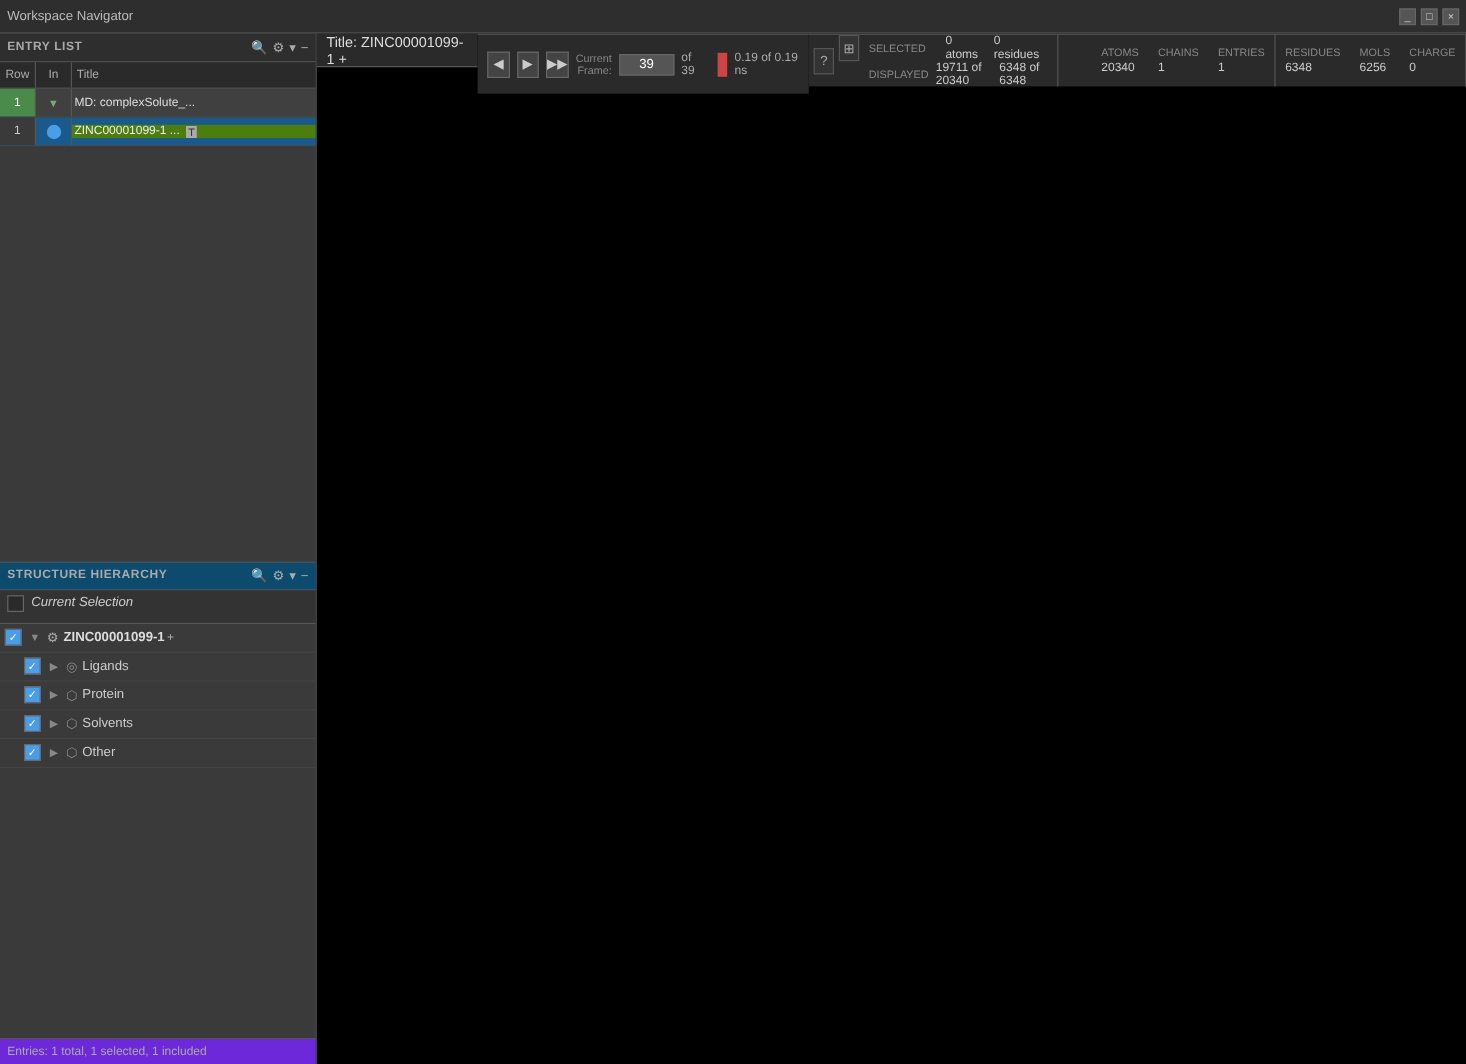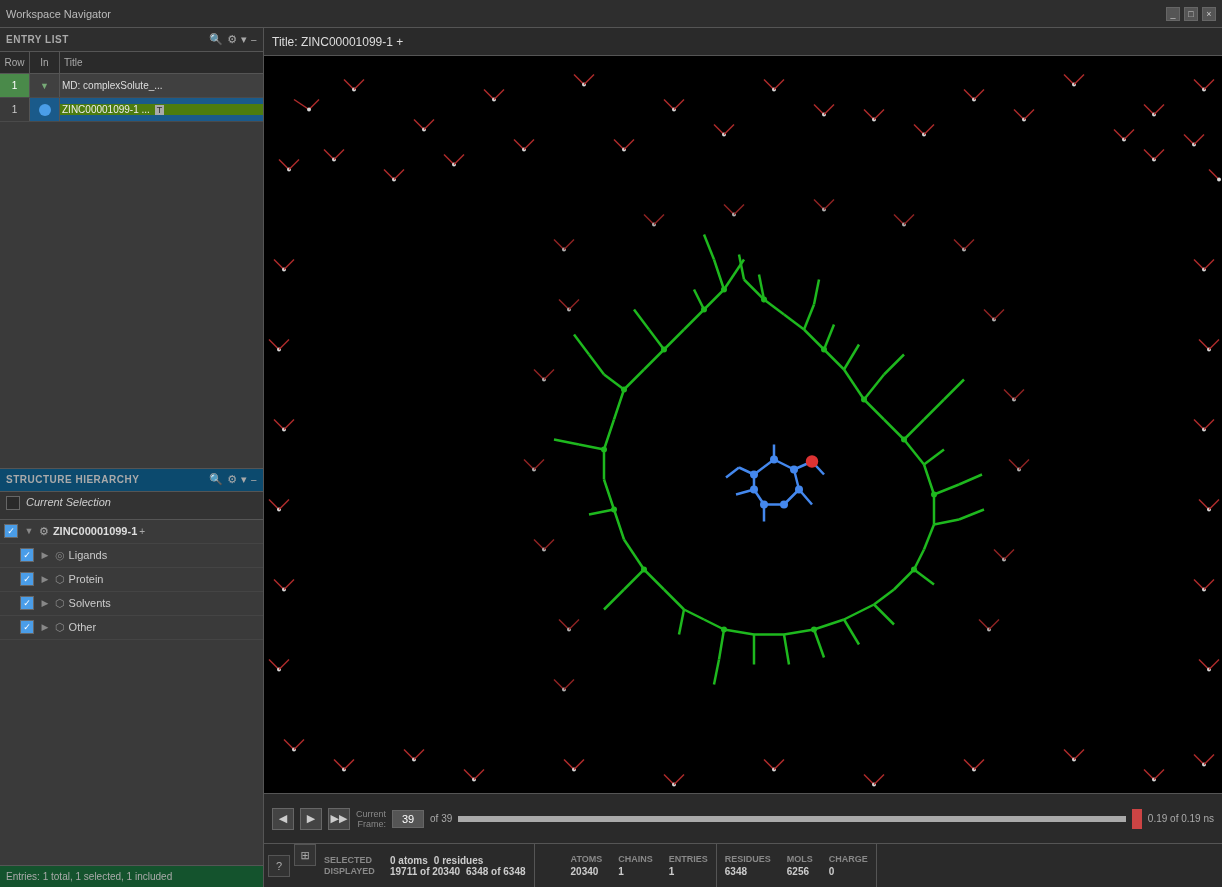--- a/index.html
+++ b/index.html
@@ -152,35 +152,35 @@
     .hier-label { font-size: 11px; color: #ccc; }
     .hier-label.bold { font-weight: bold; color: #ddd; }
     .plus-badge { font-size: 10px; color: #aaa; margin-left: 2px; }
 
     
     .indent-1 { padding-left: 4px; }
     .indent-2 { padding-left: 20px; }
 
     
     .panel-status {
-      background: #14532d;
+      background: #6d28d9;
       border-top: 1px solid #555;
       padding: 3px 6px;
       font-size: 10px;
       color: #aaa;
       height: 22px;
       display: flex;
       align-items: center;
     }
 
     
     .viewer-area {
       flex: 1;
       display: flex;
-      flex-direction: column;
+      flex-direction: row;
       background: #000;
     }
 
     
     .viewer-titlebar {
       background: #2a2a2a;
       padding: 4px 8px;
       font-size: 12px;
       color: #ddd;
       border-bottom: 1px solid #555;
@@ -209,21 +209,21 @@
     }
     .playback-btn {
       width: 22px; height: 22px;
       background: #444;
       border: 1px solid #666;
       display: flex; align-items: center; justify-content: center;
       cursor: pointer; color: #ccc; font-size: 11px;
     }
     .frame-label { font-size: 10px; color: #aaa; display: flex; flex-direction: column; align-items: flex-end; }
     .frame-input {
-      width: 32px; height: 18px;
+      width: 46px; height: 18px;
       background: #555; border: 1px solid #666;
       color: #fff; font-size: 11px; text-align: center;
     }
     .of-total { font-size: 10px; color: #aaa; }
     .timeline-container { flex: 1; position: relative; height: 20px; }
     .timeline-track {
       width: 100%; height: 6px;
       background: #555;
       position: absolute; top: 50%; transform: translateY(-50%);
     }
@@ -244,21 +244,20 @@
       border-top: 1px solid #555;
       display: flex;
       align-items: stretch;
     }
     .stats-col {
       display: flex;
       flex-direction: column;
       justify-content: center;
       padding: 2px 8px;
       border-right: 1px solid #555;
-      font-weight: bold;
     }
     .stats-row { display: flex; gap: 6px; align-items: center; }
     .stats-label { font-size: 9px; color: #888; width: 60px; }
     .stats-value { font-size: 10px; color: #ccc; }
     .stats-pair { display: flex; gap: 4px; align-items: center; }
     .stats-key { font-size: 9px; color: #888; }
     .stats-val { font-size: 10px; color: #ccc; }
 
     .help-icon {
       width: 22px; height: 22px;

